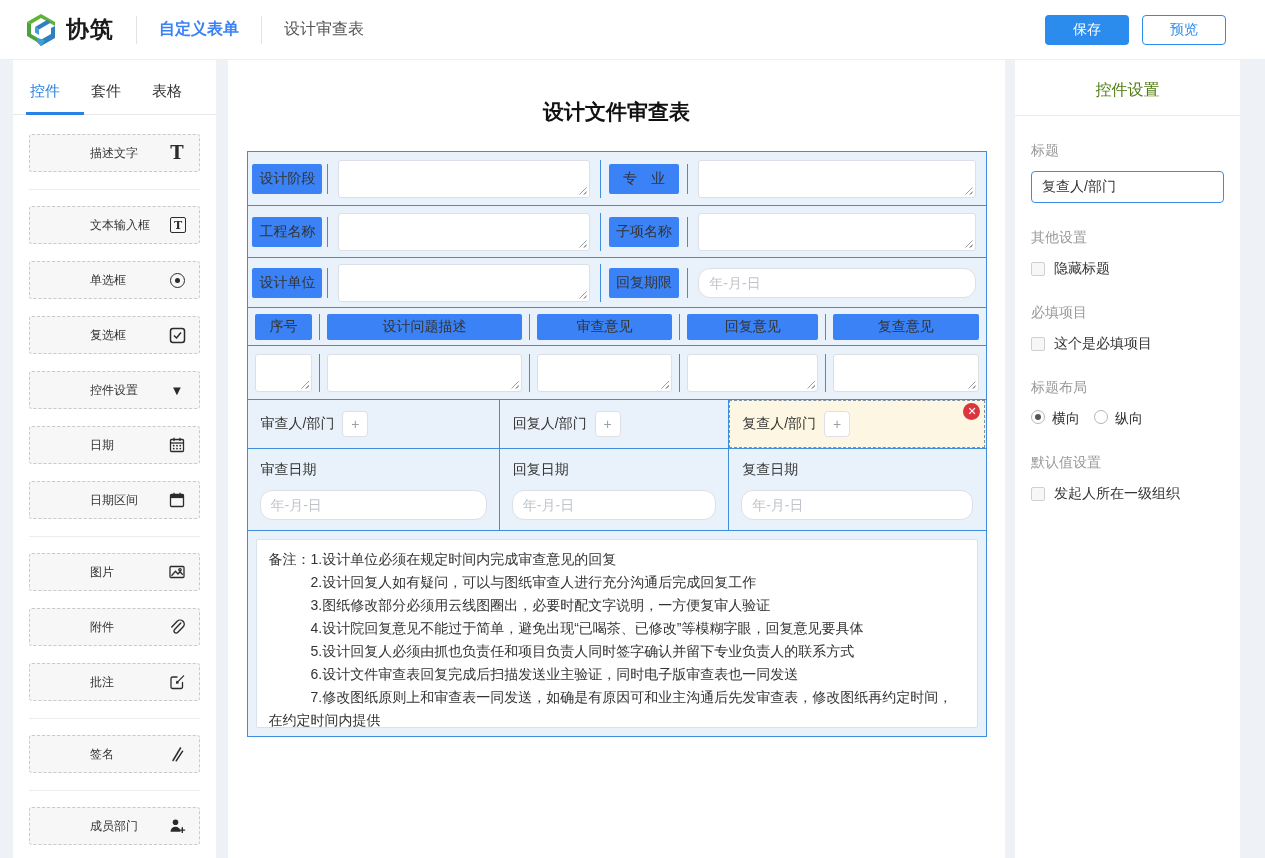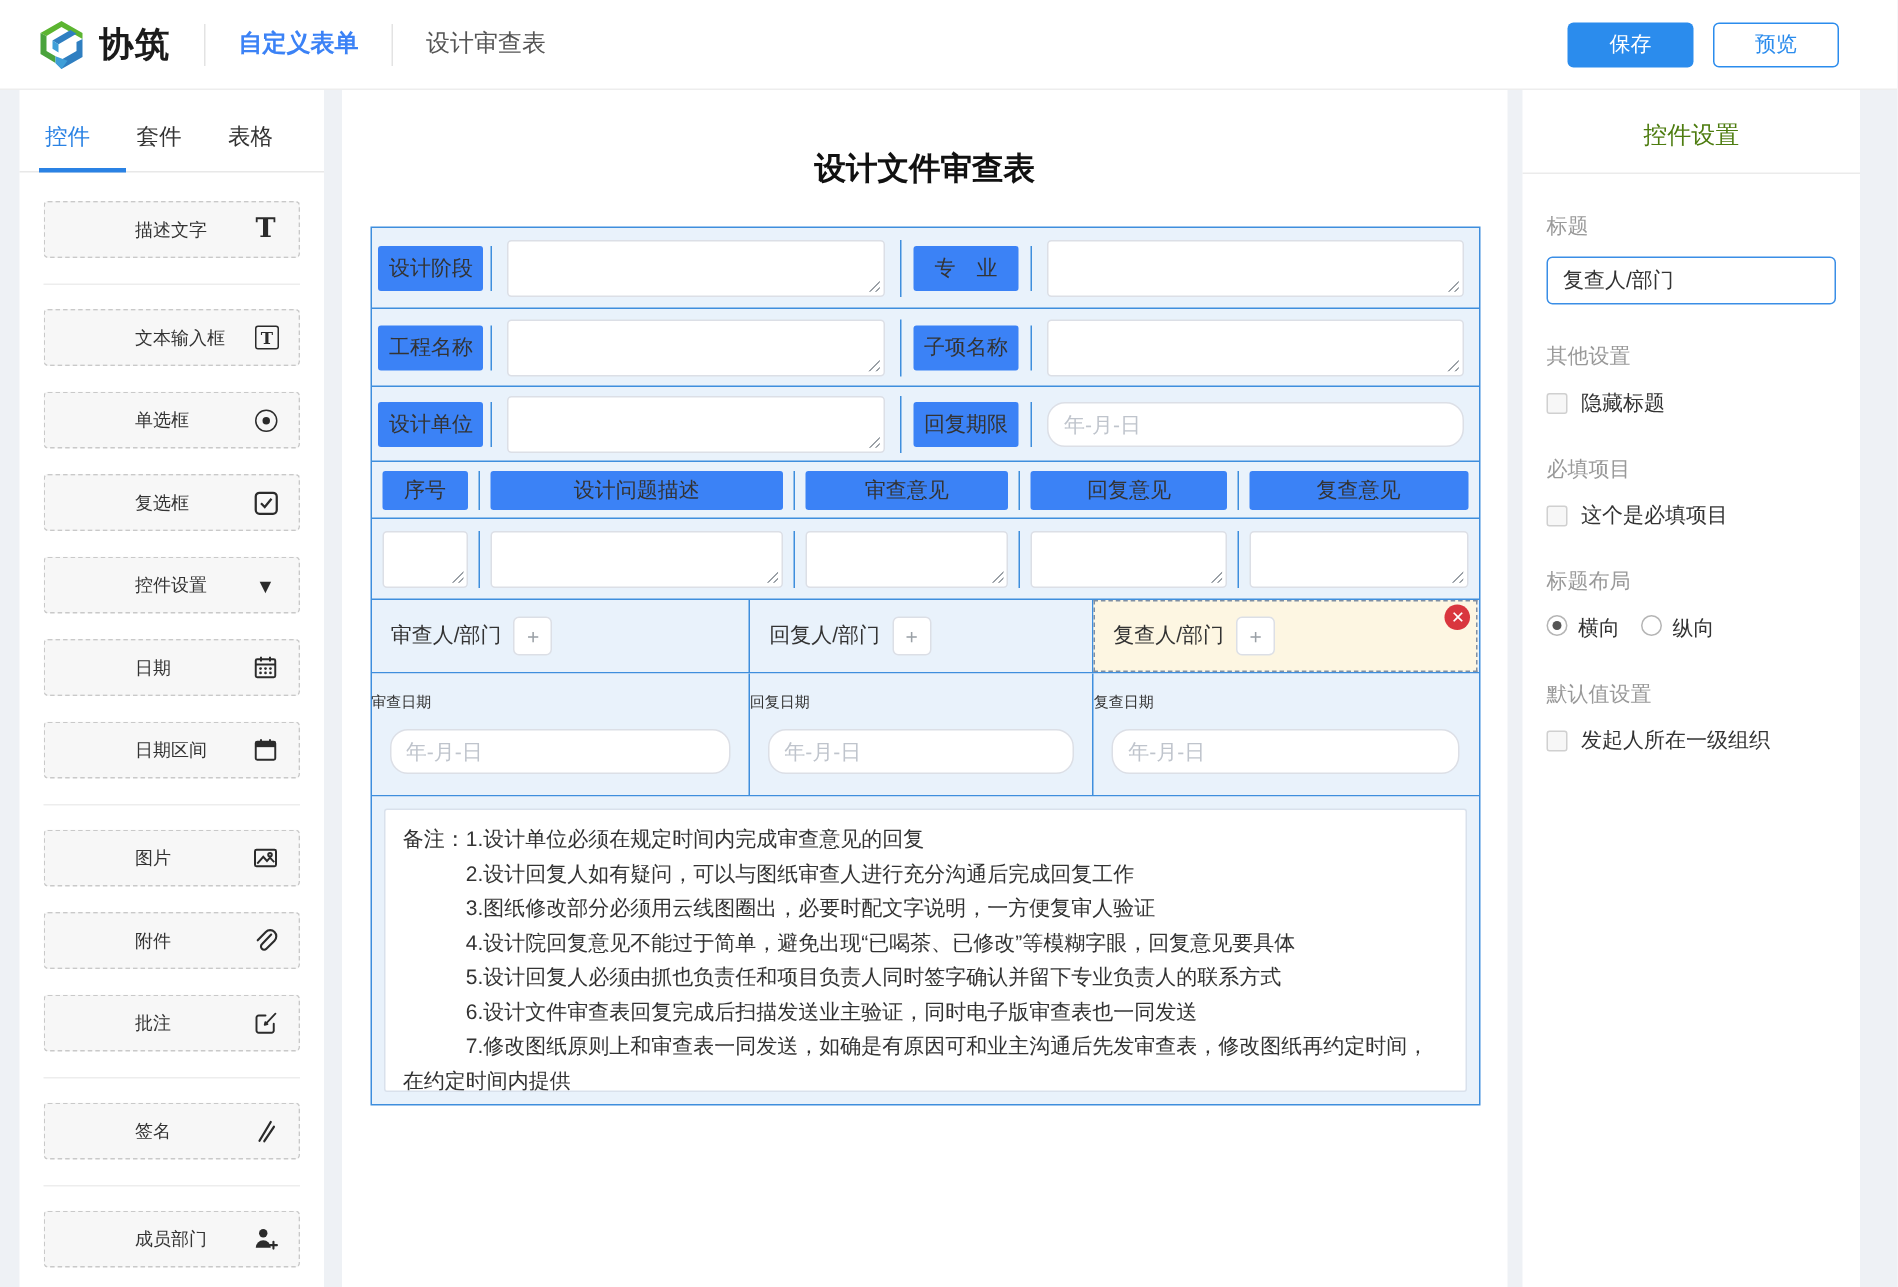--- a/index.html
+++ b/index.html
@@ -75,21 +75,21 @@
   .pc1{width:253px;} .pc2{width:230px;} .pc3{width:257px;}
   .people-cell { display:flex; align-items:center; height:100%; padding-left:13px; }
   .people-label { font-size:14px; color:#333; margin-right:8px; }
   .add-btn { width:26px; height:26px; background:#fff; border:1px solid #dcdfe6; border-radius:4px; color:#9aa0a6; font-size:14px; display:flex; align-items:center; justify-content:center; cursor:pointer; }
   .people-cell.selected { background:#fdf6e2; }
   .people-cell.selected::after { content:""; position:absolute; inset:0; border:1px dashed #7f8fa4; pointer-events:none; }
   .del-badge { position:absolute; top:3px; right:5px; width:17px; height:17px; border-radius:50%; background:#d9363e; color:#fff; font-size:11px; font-weight:700; display:flex; align-items:center; justify-content:center; cursor:pointer; z-index:2; }
 
   .date-row { height:82px; }
   .date-cell { padding-top:12px; }
-  .date-cell-label { font-size:10px; color:#333; }
+  .date-cell-label { font-size:14px; color:#333; padding-left:13px; }
   .date-cell .date-input { margin:11px 12px 0; width:calc(100% - 24px); }
 
   .notes-row { height:205px; padding:8px; }
   .notes-box { background:#fff; border:1px solid #d9e1ec; border-radius:2px; width:100%; height:100%; padding:8px 12px; font-size:14px; line-height:23px; color:#333; white-space:pre-wrap; overflow:hidden; }
 
   
   .rp-title { text-align:center; font-size:16px; color:#4d7c0f; padding:20px 18px 14px; border-bottom:1px solid #ebebeb; margin:0 -16px; }
   .rp-label { color:#999; font-size:14px; margin-top:26px; }
   .rp-input { margin-top:11px; width:100%; height:32px; border:1px solid #3a8ee6; border-radius:4px; padding:0 10px; font-size:14px; color:#333; font-family:inherit; outline:none; }
   .rp-row { display:flex; align-items:center; margin-top:13px; font-size:14px; color:#333; }

